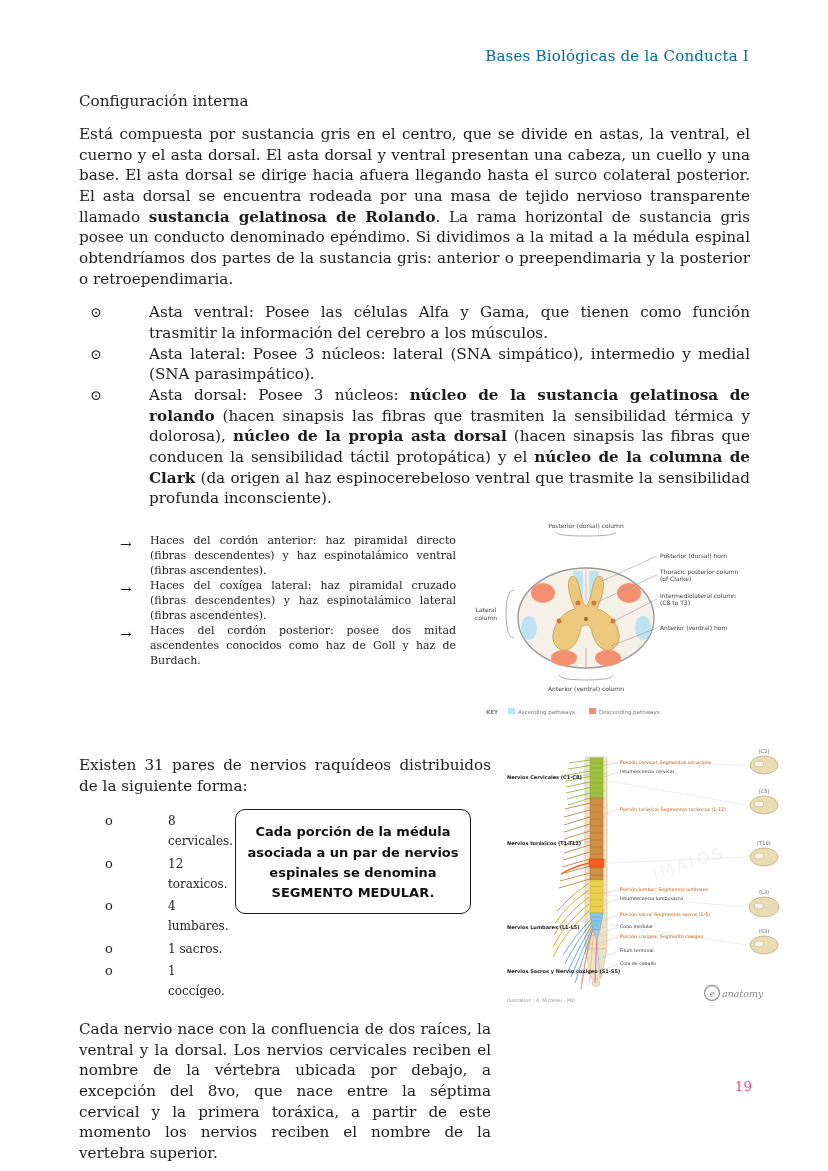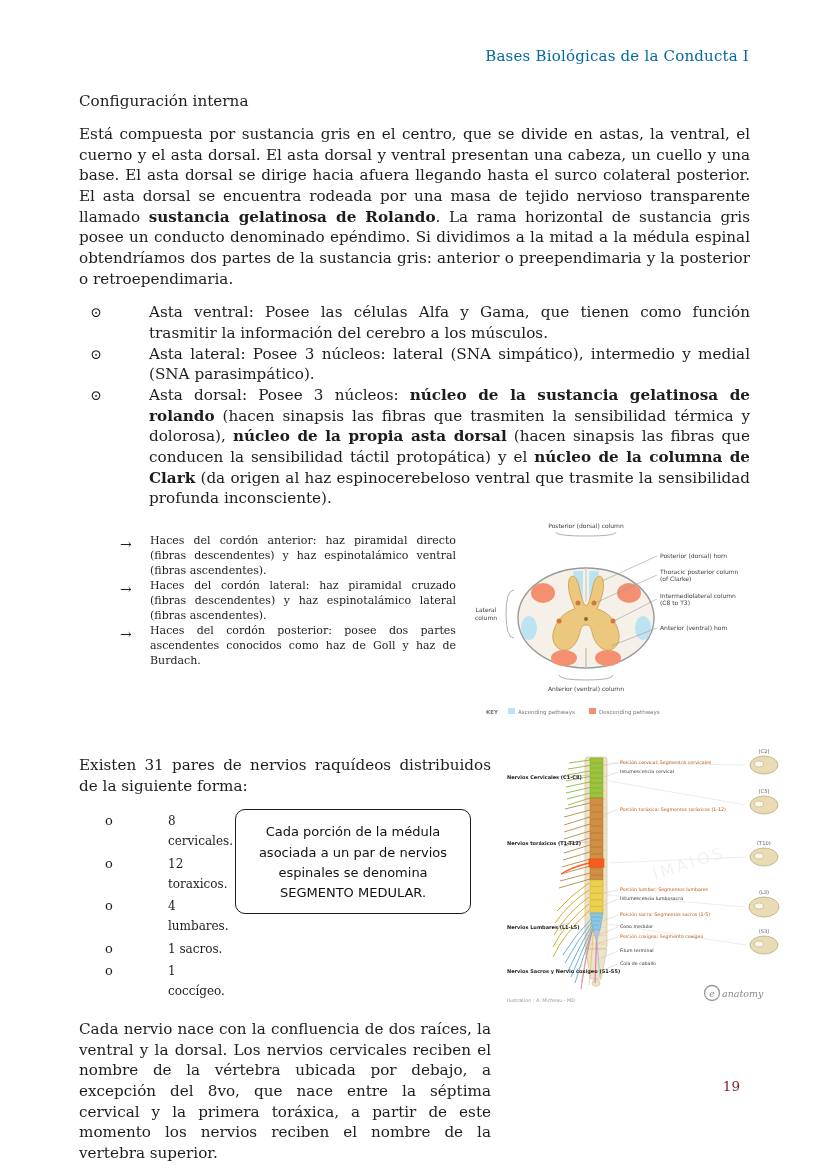--- a/index.html
+++ b/index.html
@@ -39,22 +39,23 @@
   .counts-row { display: flex; margin: 3px 0 15px; }
   .count-list { width: 156px; flex: none; padding-top: 2px; }
   .count-item { display: flex; margin-left: 26px; margin-bottom: 2.5px; }
   .count-item .marker { flex: 0 0 23px; font-size: 13px; line-height: 20px; }
   .count-item .text { font-size: 12px; line-height: 20px; margin-left: 40px; }
   .note-box {
     width: 236px; border: 1.6px solid #1c1c1c; border-radius: 10px;
     padding: 12px 10px 10px; font-family: "DejaVu Sans", "Liberation Sans", sans-serif;
     font-size: 13px; line-height: 1.55; text-align: center; color: #111;
     align-self: flex-start;
+    font-weight: bold;
   }
-  .page-number { position: absolute; right: 88px; top: 1078px; font-size: 13.5px; color: #7f1d1d; }
+  .page-number { position: absolute; right: 76px; top: 1078px; font-size: 13.5px; color: #ec4899; }
 
   figure { margin: 0; padding: 0; }
   .ft   { font-family: "DejaVu Sans", sans-serif; font-size: 6px; fill: #3c3c3c; }
   .fkey { font-family: "DejaVu Sans", sans-serif; font-size: 5.5px; fill: #777; }
   .f2l  { font-family: "DejaVu Sans", sans-serif; font-size: 5px; font-weight: bold; fill: #222; }
   .f2o  { font-family: "DejaVu Sans", sans-serif; font-size: 4.7px; fill: #c05a12; }
   .f2b  { font-family: "DejaVu Sans", sans-serif; font-size: 4.7px; fill: #333; }
   .f2g  { font-family: "DejaVu Sans", sans-serif; font-size: 4.8px; fill: #999; }
   .f2v  { font-family: "DejaVu Sans", sans-serif; font-size: 5.2px; fill: #666; }
   .wm   { font-family: "DejaVu Sans", sans-serif; font-size: 16px; fill: #000; opacity: 0.05; letter-spacing: 3px; }
@@ -90,25 +91,25 @@
 
 
     <div class="row1">
       <div class="cord-list">
         <div class="cord-item">
           <span class="marker">→</span>
           <span class="text">Haces del cordón anterior: haz piramidal directo (fibras descendentes) y haz espinotalámico ventral (fibras ascendentes).</span>
         </div>
         <div class="cord-item">
           <span class="marker">→</span>
-          <span class="text">Haces del cordón lateral: haz piramidal cruzado (fibras descendentes) y haz espinotalámico lateral (fibras ascendentes).</span>
+          <span class="text">Haces del coxígea lateral: haz piramidal cruzado (fibras descendentes) y haz espinotalámico lateral (fibras ascendentes).</span>
         </div>
         <div class="cord-item">
           <span class="marker">→</span>
-          <span class="text">Haces del cordón posterior: posee dos partes ascendentes conocidos como haz de Goll y haz de Burdach.</span>
+          <span class="text">Haces del cordón posterior: posee dos mitad ascendentes conocidos como haz de Goll y haz de Burdach.</span>
         </div>
       </div>
 
       <figure class="fig1">
         <svg width="300" height="205" viewBox="0 0 300 205">
           <text class="ft" x="130" y="10" text-anchor="middle">Posterior (dorsal) column</text>
           <path d="M100,14 Q100,18 130,18 Q160,18 160,14" fill="none" stroke="#9a9a9a" stroke-width="0.8"></path>
           <text class="ft" x="30" y="94" text-anchor="middle">Lateral</text>
           <text class="ft" x="30" y="102" text-anchor="middle">column</text>
           <path d="M58,72 Q50,72 50,96 Q50,120 58,120" fill="none" stroke="#9a9a9a" stroke-width="0.8"></path>

